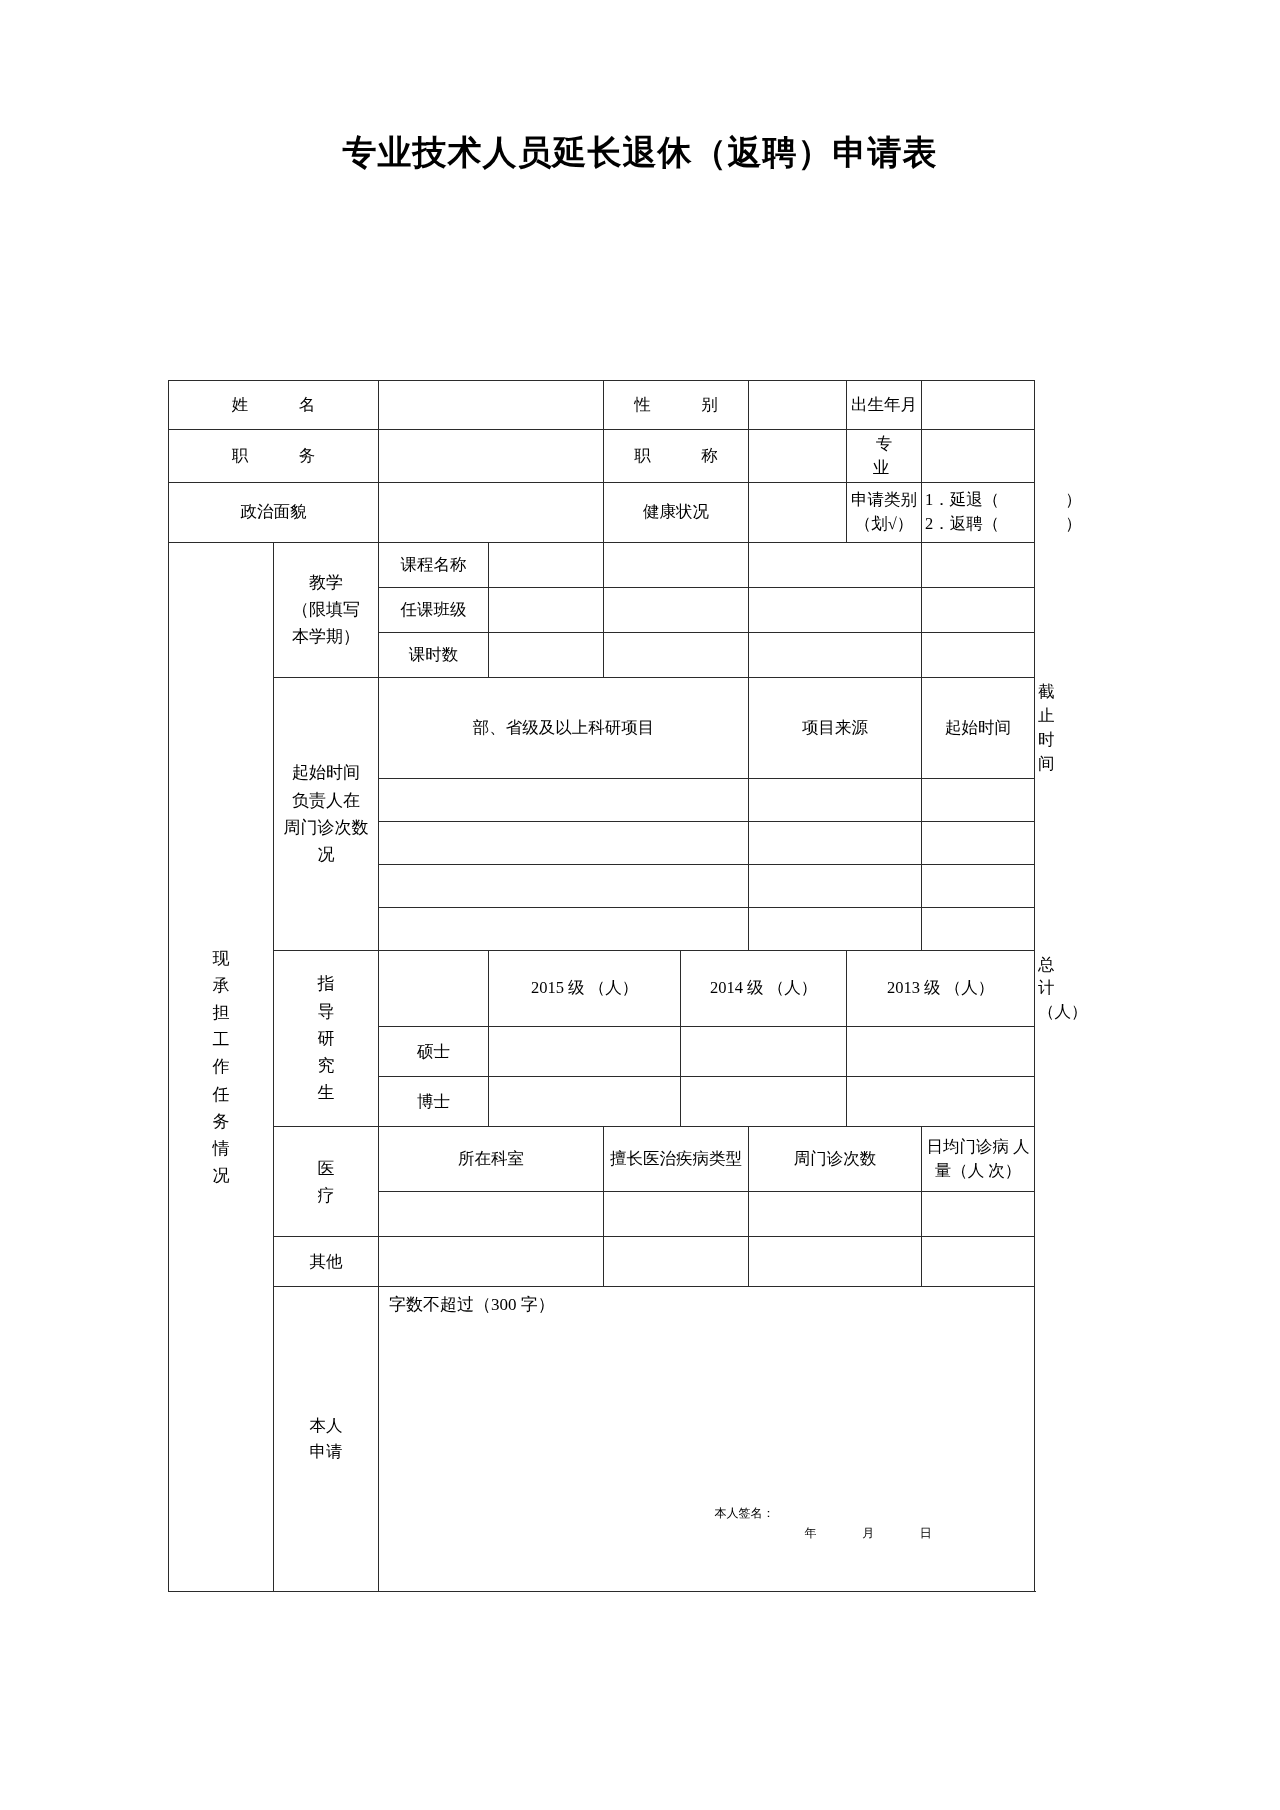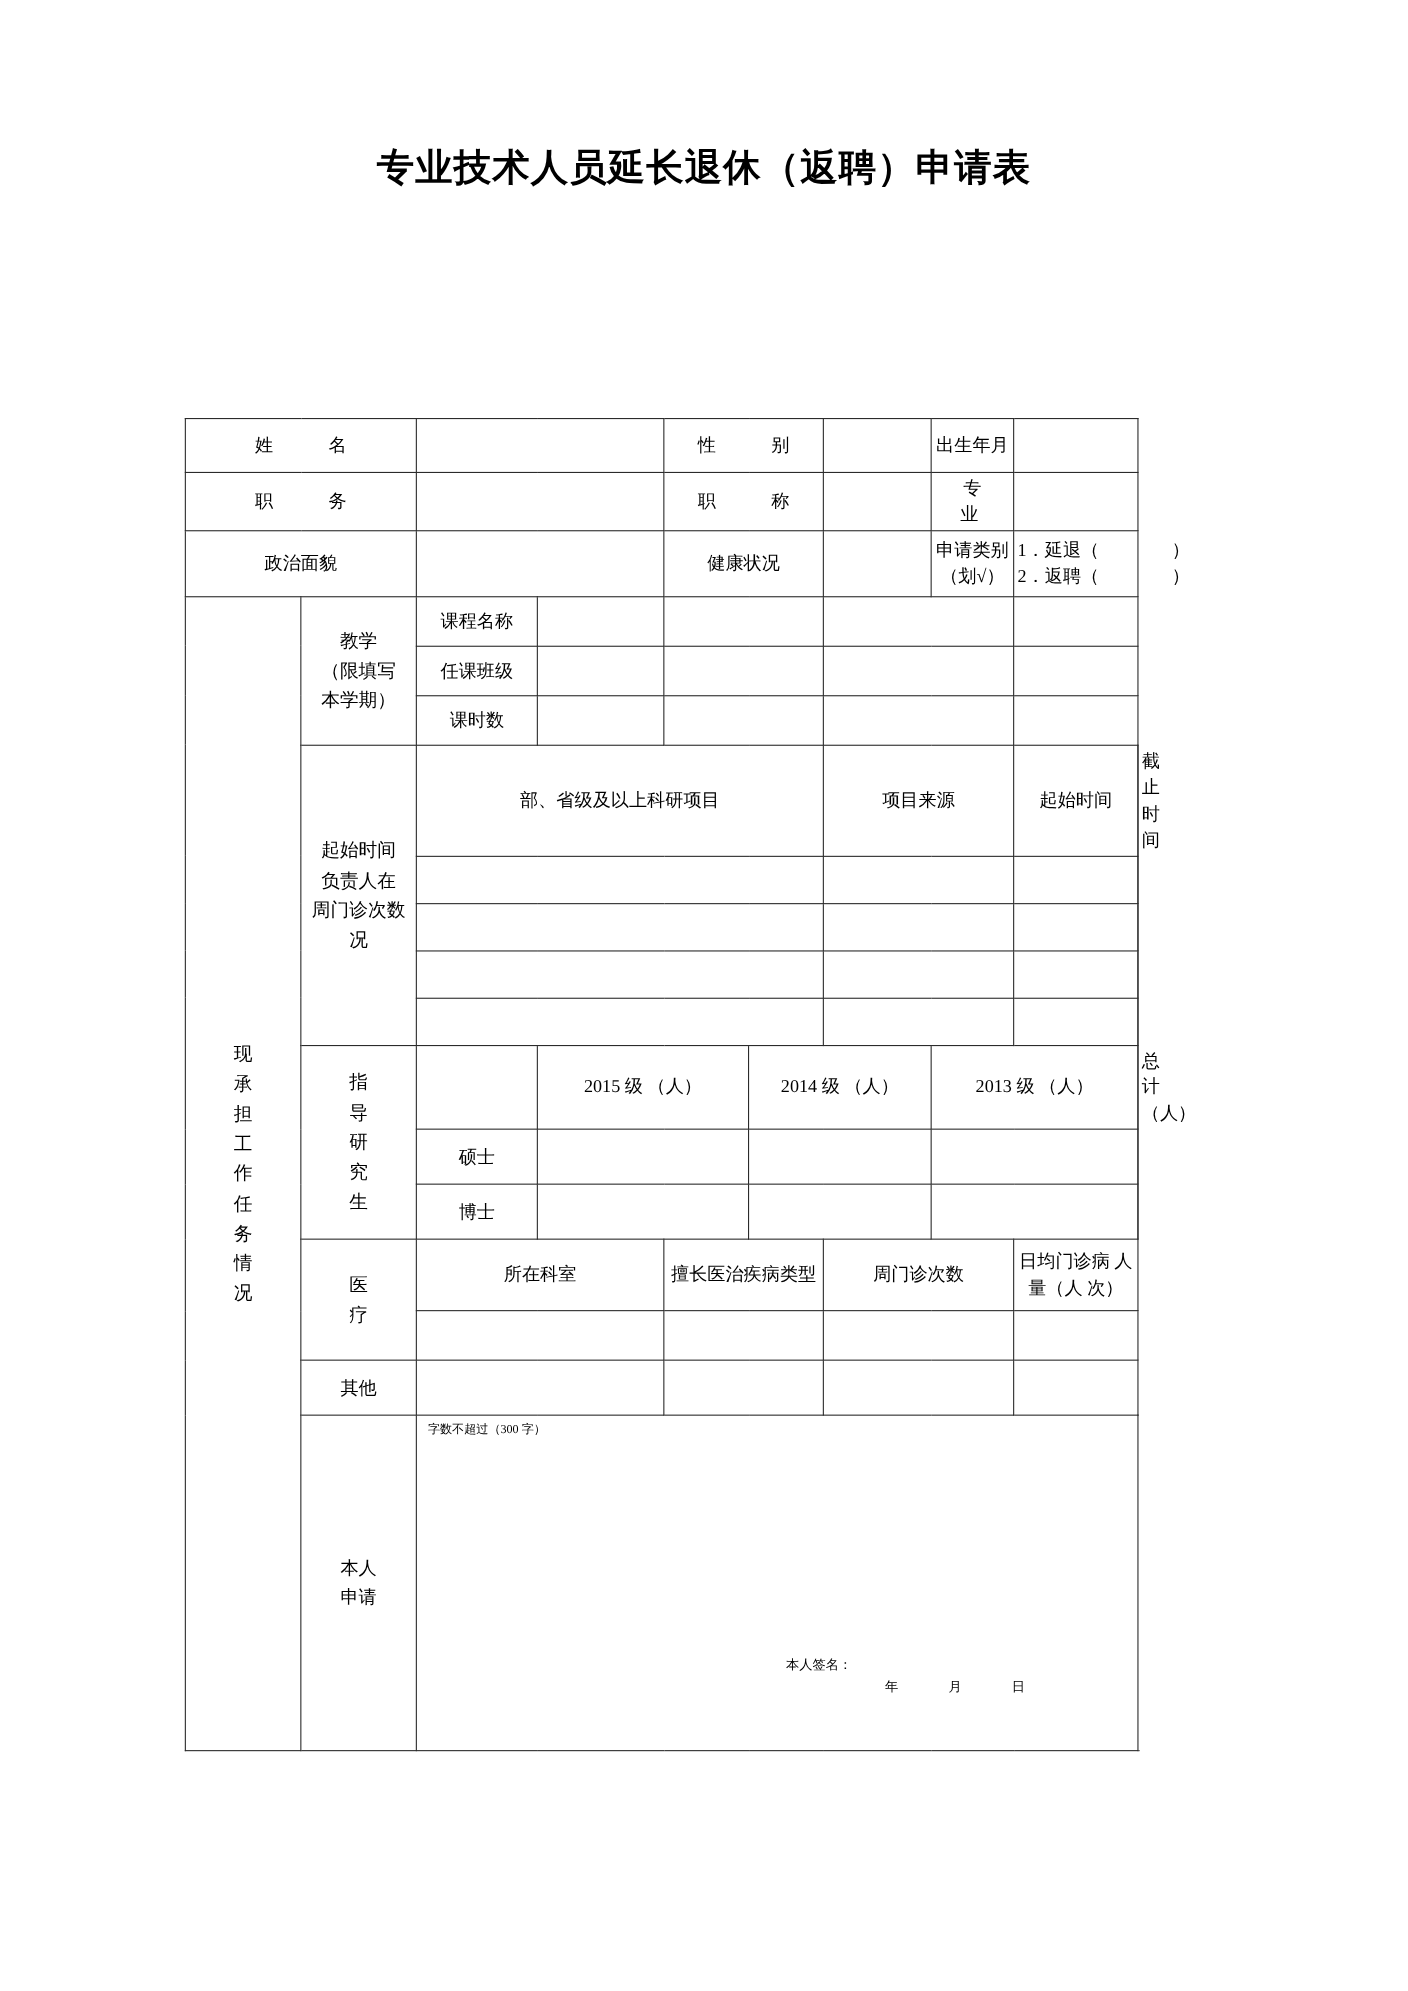--- a/index.html
+++ b/index.html
@@ -102,21 +102,21 @@
   .apply-body {
     position: relative;
     height: 300px;
     vertical-align: top;
     text-align: left;
   }
   .apply-note {
     position: absolute;
     left: 10px;
     top: 6px;
-    font-size: 11px;
+    font-size: 17px;
   }
   .sign-block {
     position: absolute;
     right: 95px;
     bottom: 48px;
     text-align: left;
     font-size: 12px;
     line-height: 1.7;
   }
   .sign-date {

